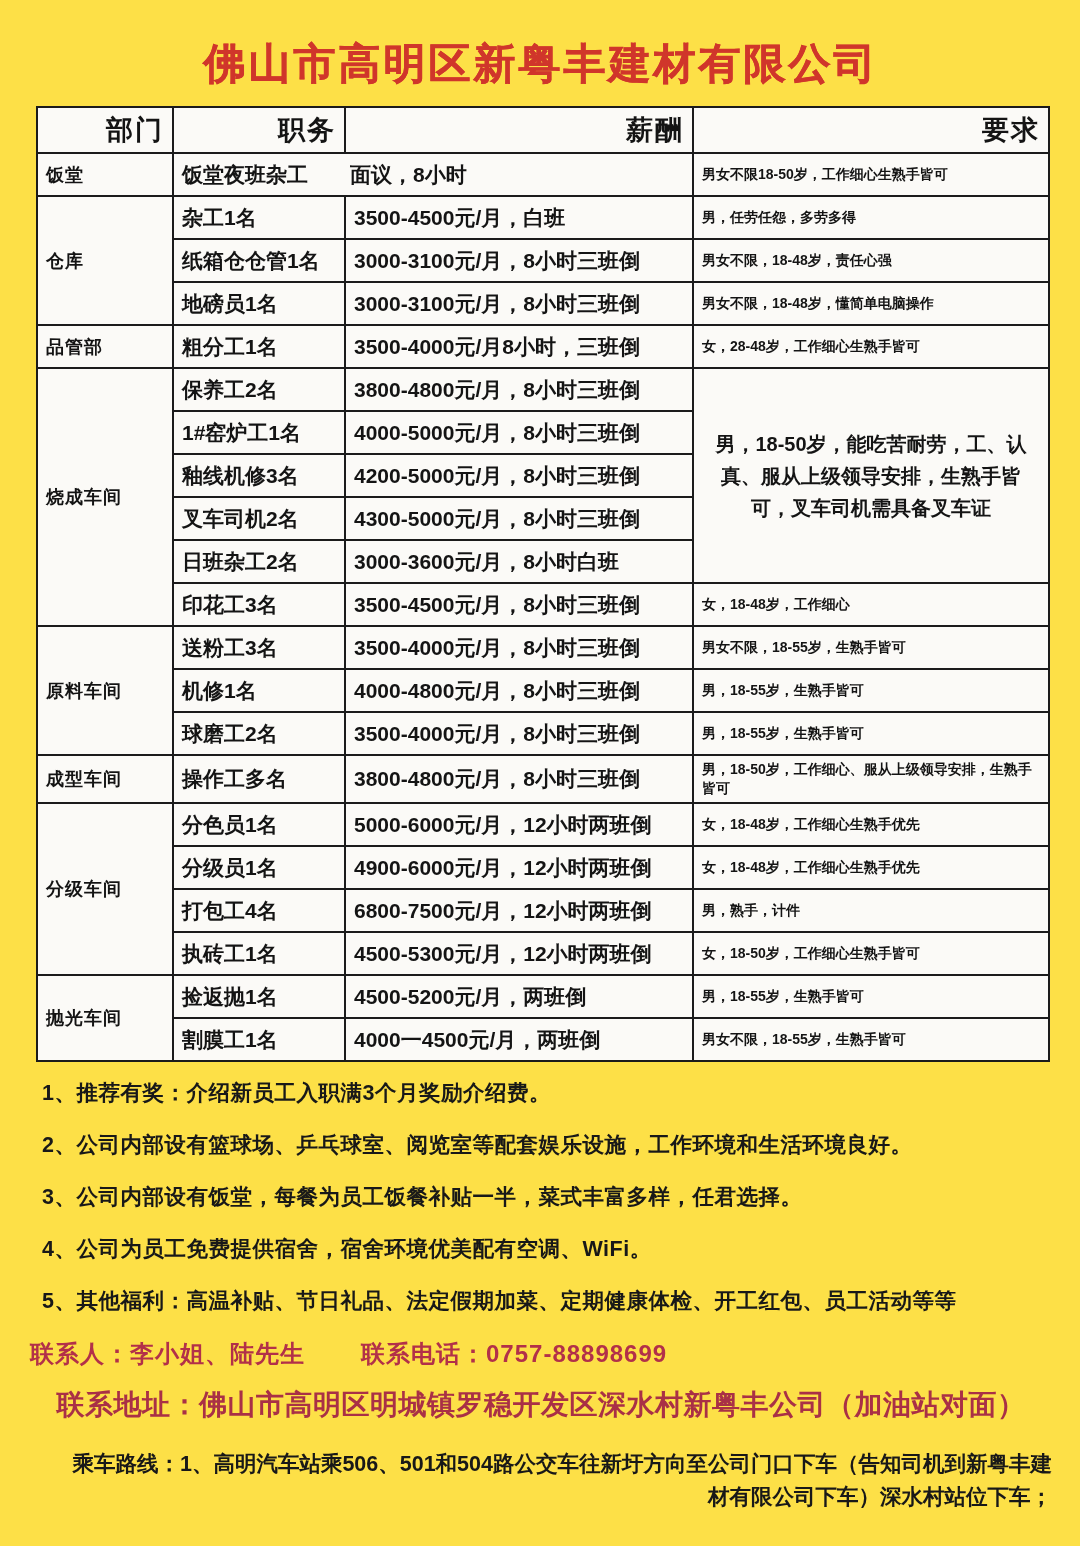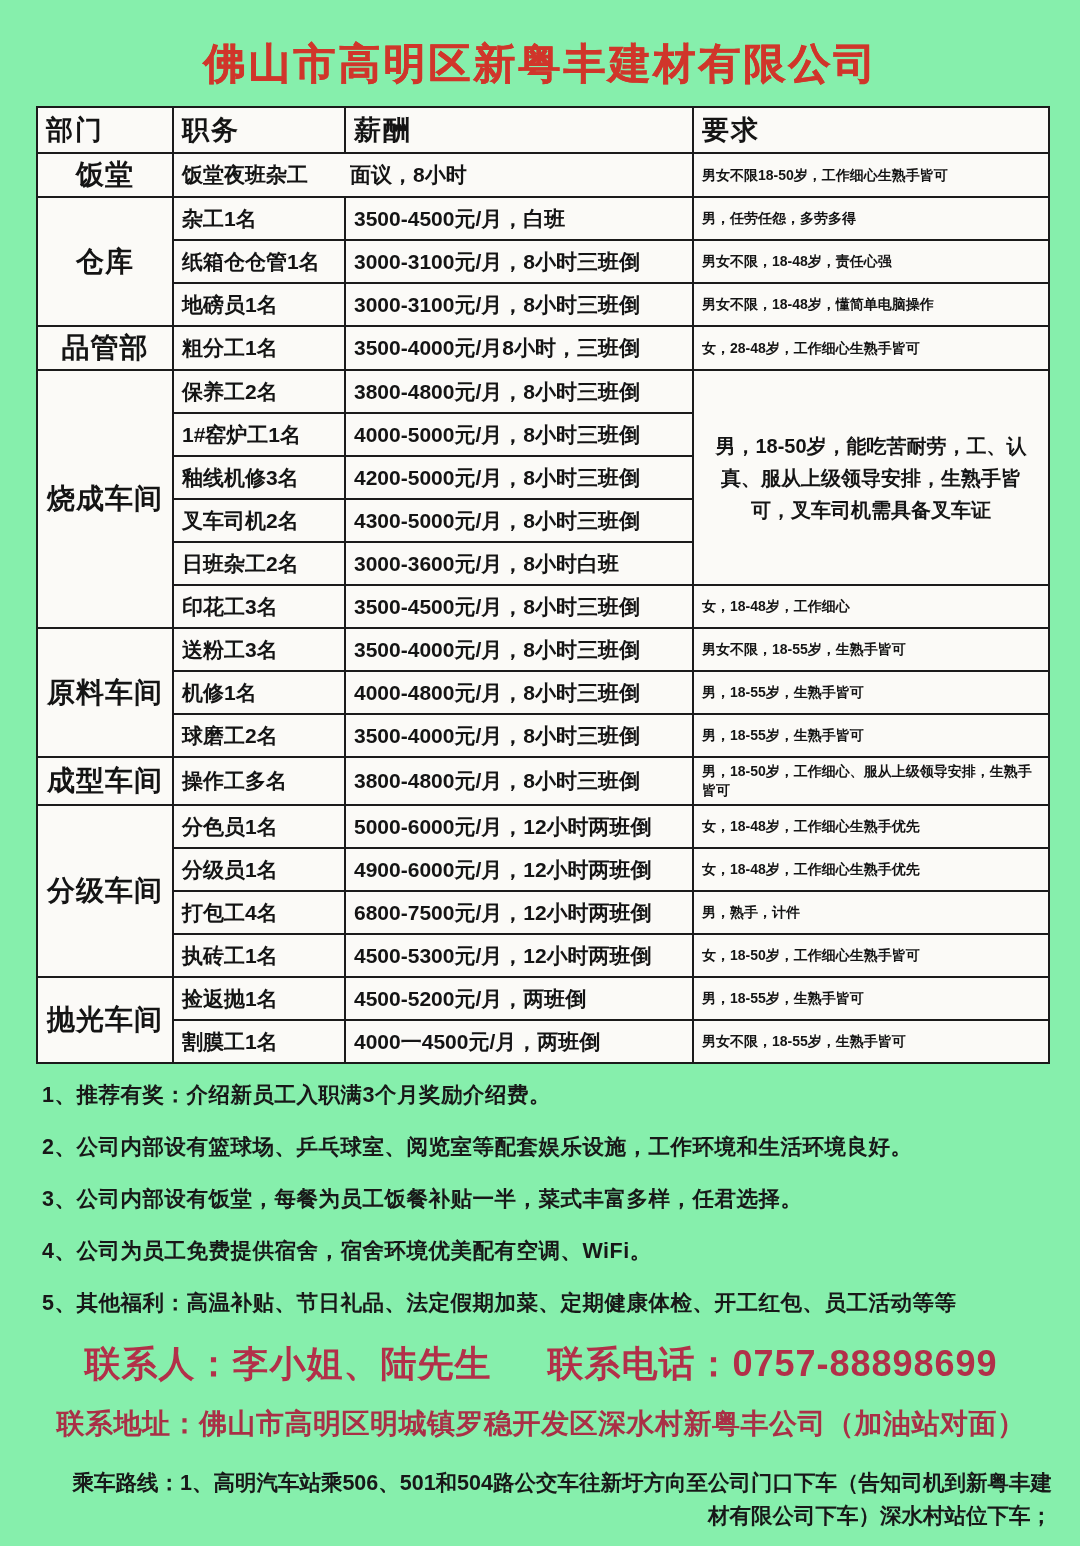--- a/index.html
+++ b/index.html
@@ -5,21 +5,21 @@
   * { box-sizing: border-box; }
   html,body { margin:0; padding:0; }
   body {
     width:1080px; height:1546px;
     background:#f4f3f0;
     font-family:"Liberation Sans", sans-serif;
     color:#141414;
   }
   .page {
     width:1080px; height:1546px;
-    background:#86efac;
+    background:#fde047;
     padding:30px 28px 10px 30px;
     position:relative;
     overflow:hidden;
   }
   .title {
     text-align:center;
     font-size:42px;
     font-weight:bold;
     color:#d0362b;
     letter-spacing:3px;
@@ -42,45 +42,44 @@
   }
   .jobs-table col.c-dept { width:136px; }
   .jobs-table col.c-pos  { width:172px; }
   .jobs-table col.c-sal  { width:348px; }
   .jobs-table col.c-req  { width:356px; }
   .jobs-table tr { height:43px; }
   .jobs-table tr.r-head { height:46px; }
   .jobs-table tr.r-big  { height:48px;margin-top:12px; }
   .jobs-table th {
     font-size:27px;
+    text-align:right;
+    letter-spacing:2px;
+  }
+  td.dept {
+    font-size:18px;
     text-align:left;
-    letter-spacing:2px;
-  }
-  td.dept {
-    font-size:28px;
-    text-align:center;
     letter-spacing:1px;
     white-space:nowrap;
   }
   td.pos { font-size:21px; white-space:nowrap; }
   td.sal { font-size:21px; white-space:nowrap; }
   td.req { font-size:14px; line-height:1.35; }
   td.req-merged { text-align:center; font-size:20px; line-height:1.6; padding:4px 10px; }
   .sal-gap { margin-left:42px; }
   .notes { margin:16px 0 0 12px; }
   .note-line {
     font-size:21.5px;
     font-weight:bold;
     color:#181818;
     margin:16px 0 23px 0;
     letter-spacing:0.5px;
   }
   .contact-line {
-    text-align:center;
-    font-size:36px;
+    font-size:24px;
     font-weight:bold;
     color:#b23049;
     margin:2px 0 16px 0;
     letter-spacing:1px;
   }
   .contact-phone-label { margin-left:56px; }
   .address-line {
     text-align:center;
     font-size:28px;
     font-weight:bold;

